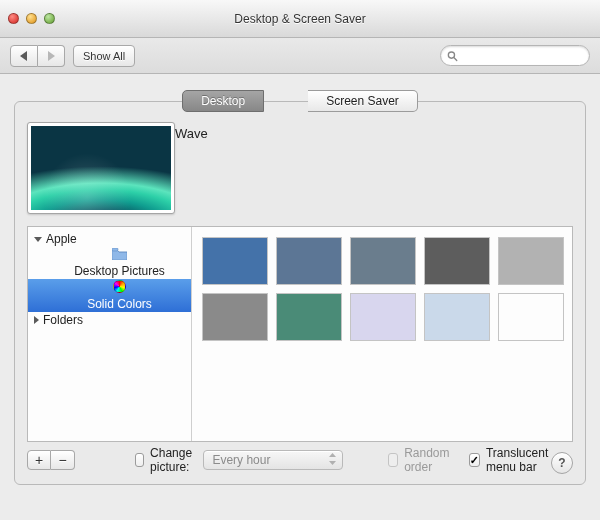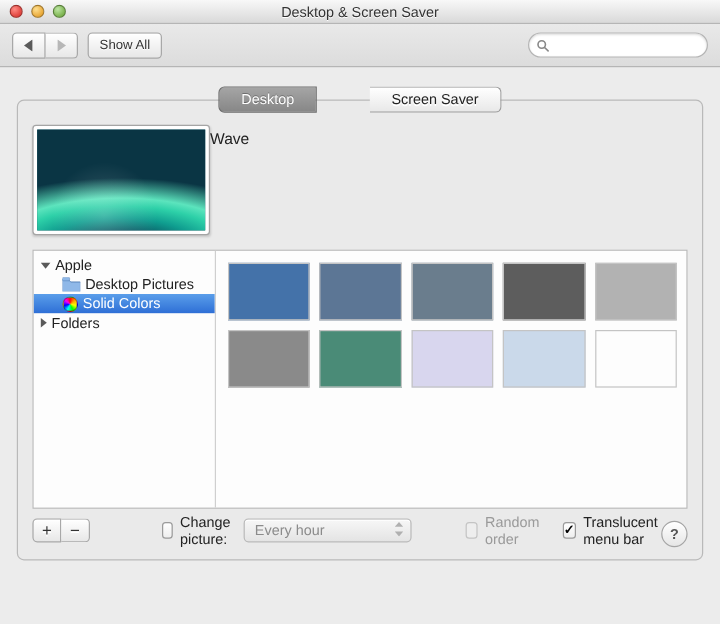--- a/index.html
+++ b/index.html
@@ -7,21 +7,21 @@
     margin: 0;
     width: 600px;
     height: 520px;
     background: #ececec;
     font-family: "Lucida Grande", "Helvetica Neue", Arial, sans-serif;
     font-size: 12px;
     color: #222;
     overflow: hidden;
   }
   .titlebar {
-    height: 20px;
+    height: 38px;
     display: flex;
     align-items: center;
     background: linear-gradient(to bottom, #f8f8f8, #d9d9d9);
     border-bottom: 1px solid #b5b5b5;
     position: relative;
   }
   .traffic-lights { display: flex; gap: 7px; padding-left: 8px; }
   .tl { width: 11px; height: 11px; border-radius: 50%; border: 0.5px solid rgba(0,0,0,0.3); }
   .tl.red { background: radial-gradient(circle at 35% 30%, #ff8b84, #e0443e 70%); }
   .tl.yellow { background: radial-gradient(circle at 35% 30%, #ffe08f, #e9a93a 70%); }
@@ -95,30 +95,30 @@
   .thumb {
     width: 100%; height: 100%;
     background:
       radial-gradient(circle at 40% 85%, rgba(255,255,255,0.2) 0%, transparent 40%),
       radial-gradient(ellipse 120% 80% at 50% 120%, #0a3544 0%, #0a5e68 25%, #0f9d8f 40%, #2dd0a8 55%, #5ce4bd 65%, #0a3544 90%),
       linear-gradient(to bottom, #0f6a78, #0a3a4a);
   }
   .preview-label { font-size: 13px; padding-top: 4px; }
 
   .columns { display: flex; gap: 0; margin-top: 6px; border: 1px solid #b9b9b9; background: #fdfdfd; height: 216px; }
-  .sidebar { width: 152px; border-right: 1px solid #cfcfcf; overflow: auto; padding-top: 4px; text-align: center; }
+  .sidebar { width: 164px; border-right: 1px solid #cfcfcf; overflow: auto; padding-top: 4px; text-align: center; }
   .tree li { list-style: none; }
   .tree { margin: 0; padding: 0; }
   .t-row {
     display: flex; align-items: center; gap: 4px;
     padding: 1px 4px 1px 6px;
     font-size: 12px;
     white-space: nowrap;
   }
-  .t-row.child { padding-left: 24px; }
+  .t-row.child { padding-left: 24px; flex-direction: column; }
   .t-row.sel { background: linear-gradient(to bottom, #5a9eea, #2e6fd6); color: #fff; }
   .disclosure { width:0; height:0; border-style: solid; display:inline-block; }
   .disclosure.closed { border-width: 4px 0 4px 5px; border-color: transparent transparent transparent #5a5a5a; }
   .disclosure.open { border-width: 5px 4px 0 4px; border-color: #5a5a5a transparent transparent transparent; }
   .folder-icon { width: 15px; height: 12px; display:inline-block; }
   .rainbow-icon { width: 13px; height: 13px; border-radius: 50%;
     background: conic-gradient(red, orange, yellow, lime, cyan, blue, magenta, red);
     border: 0.5px solid rgba(0,0,0,0.3); }
 
   .swatches { flex: 1; padding: 10px 8px 6px 10px; display:flex; flex-direction:column; overflow:auto; }

